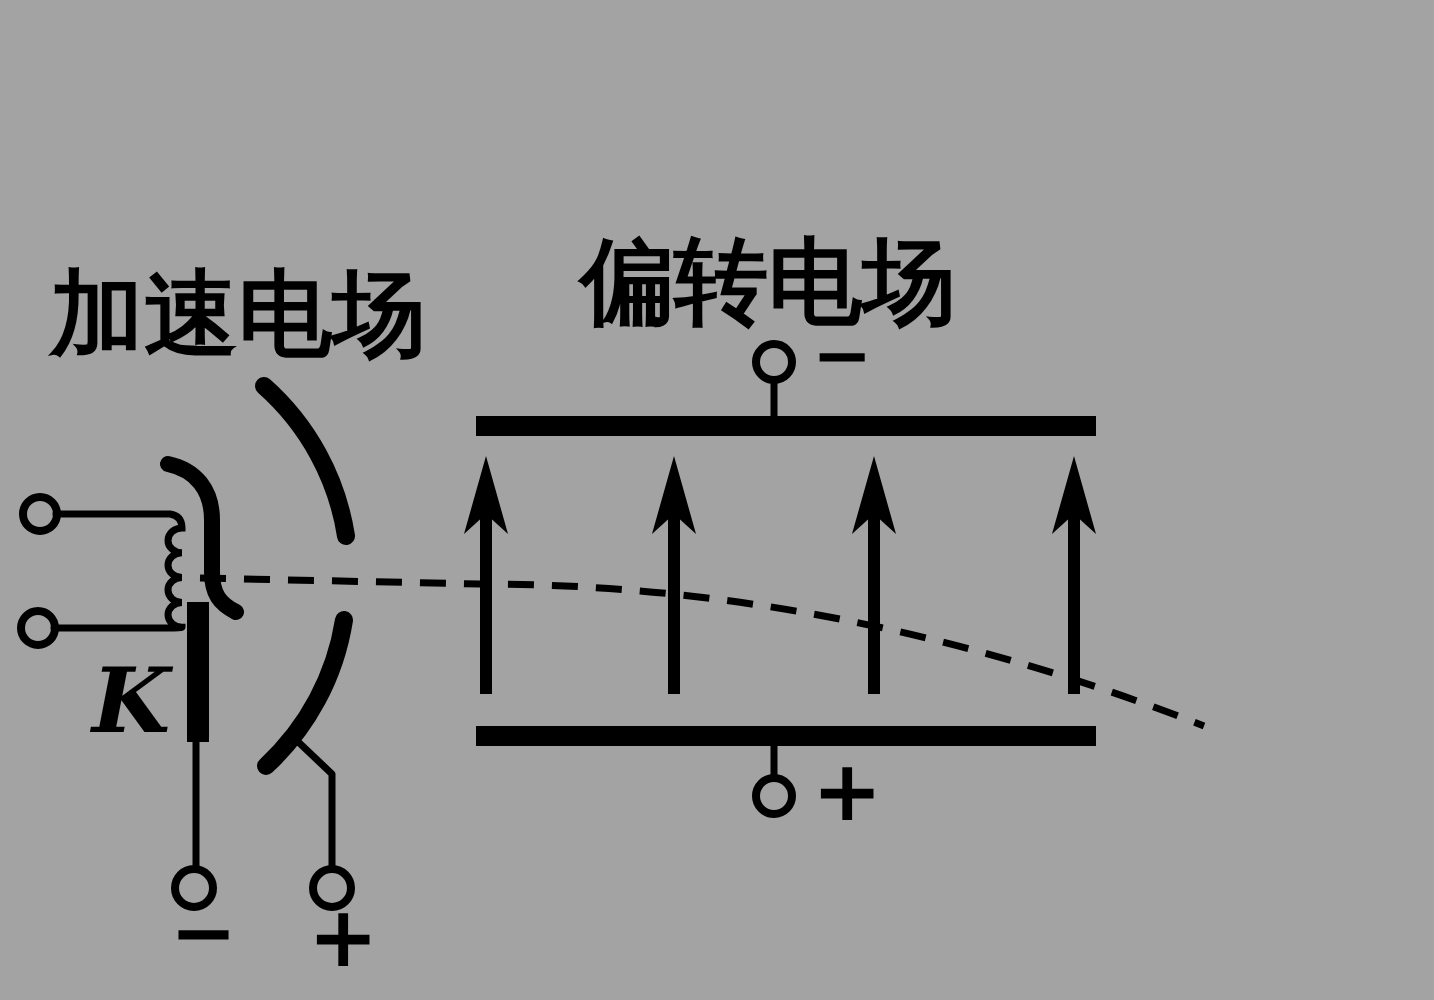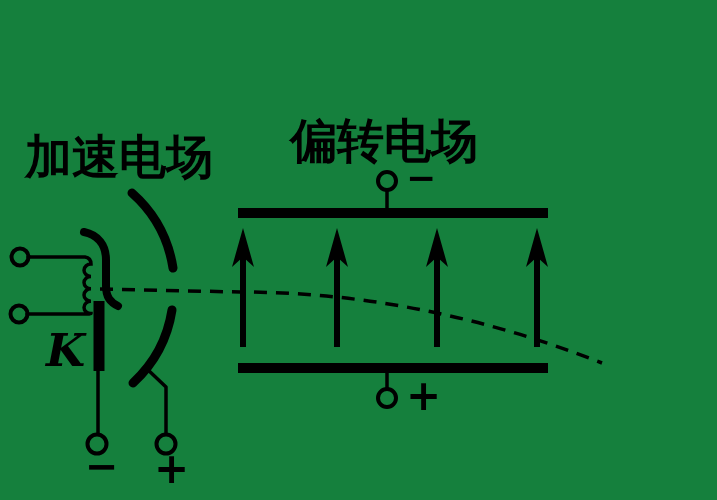--- a/index.html
+++ b/index.html
@@ -8,21 +8,21 @@
   .stage svg{position:absolute;left:0;top:0;}
   .ink{stroke:#000;fill:none;}
   text{fill:#000;}
   .cjk{font-family:"Liberation Sans",sans-serif;font-weight:bold;font-size:47px;}
   .klabel{font-family:"DejaVu Serif",serif;font-weight:bold;font-style:italic;font-size:45px;}
   .sign{font-family:"DejaVu Sans",sans-serif;font-weight:bold;}
 </style>
 </head>
 <body>
 
-<div class="stage" style="background: #15803d;">
+<div class="stage" style="background: #a3a3a3;">
   <svg width="717" height="500" viewBox="0 0 717 500">
 
     <g>
 
       <text class="cjk" x="25" y="173">加速电场</text>
 
       <circle class="ink" cx="20" cy="257" r="8.5" stroke-width="4" fill="#fff"></circle>
       <circle class="ink" cx="19" cy="314" r="8.5" stroke-width="4" fill="#fff"></circle>
 
       <path class="ink" stroke-width="3.5" stroke-linecap="round" d="M28,257 L85,257 Q91,258 91,264

